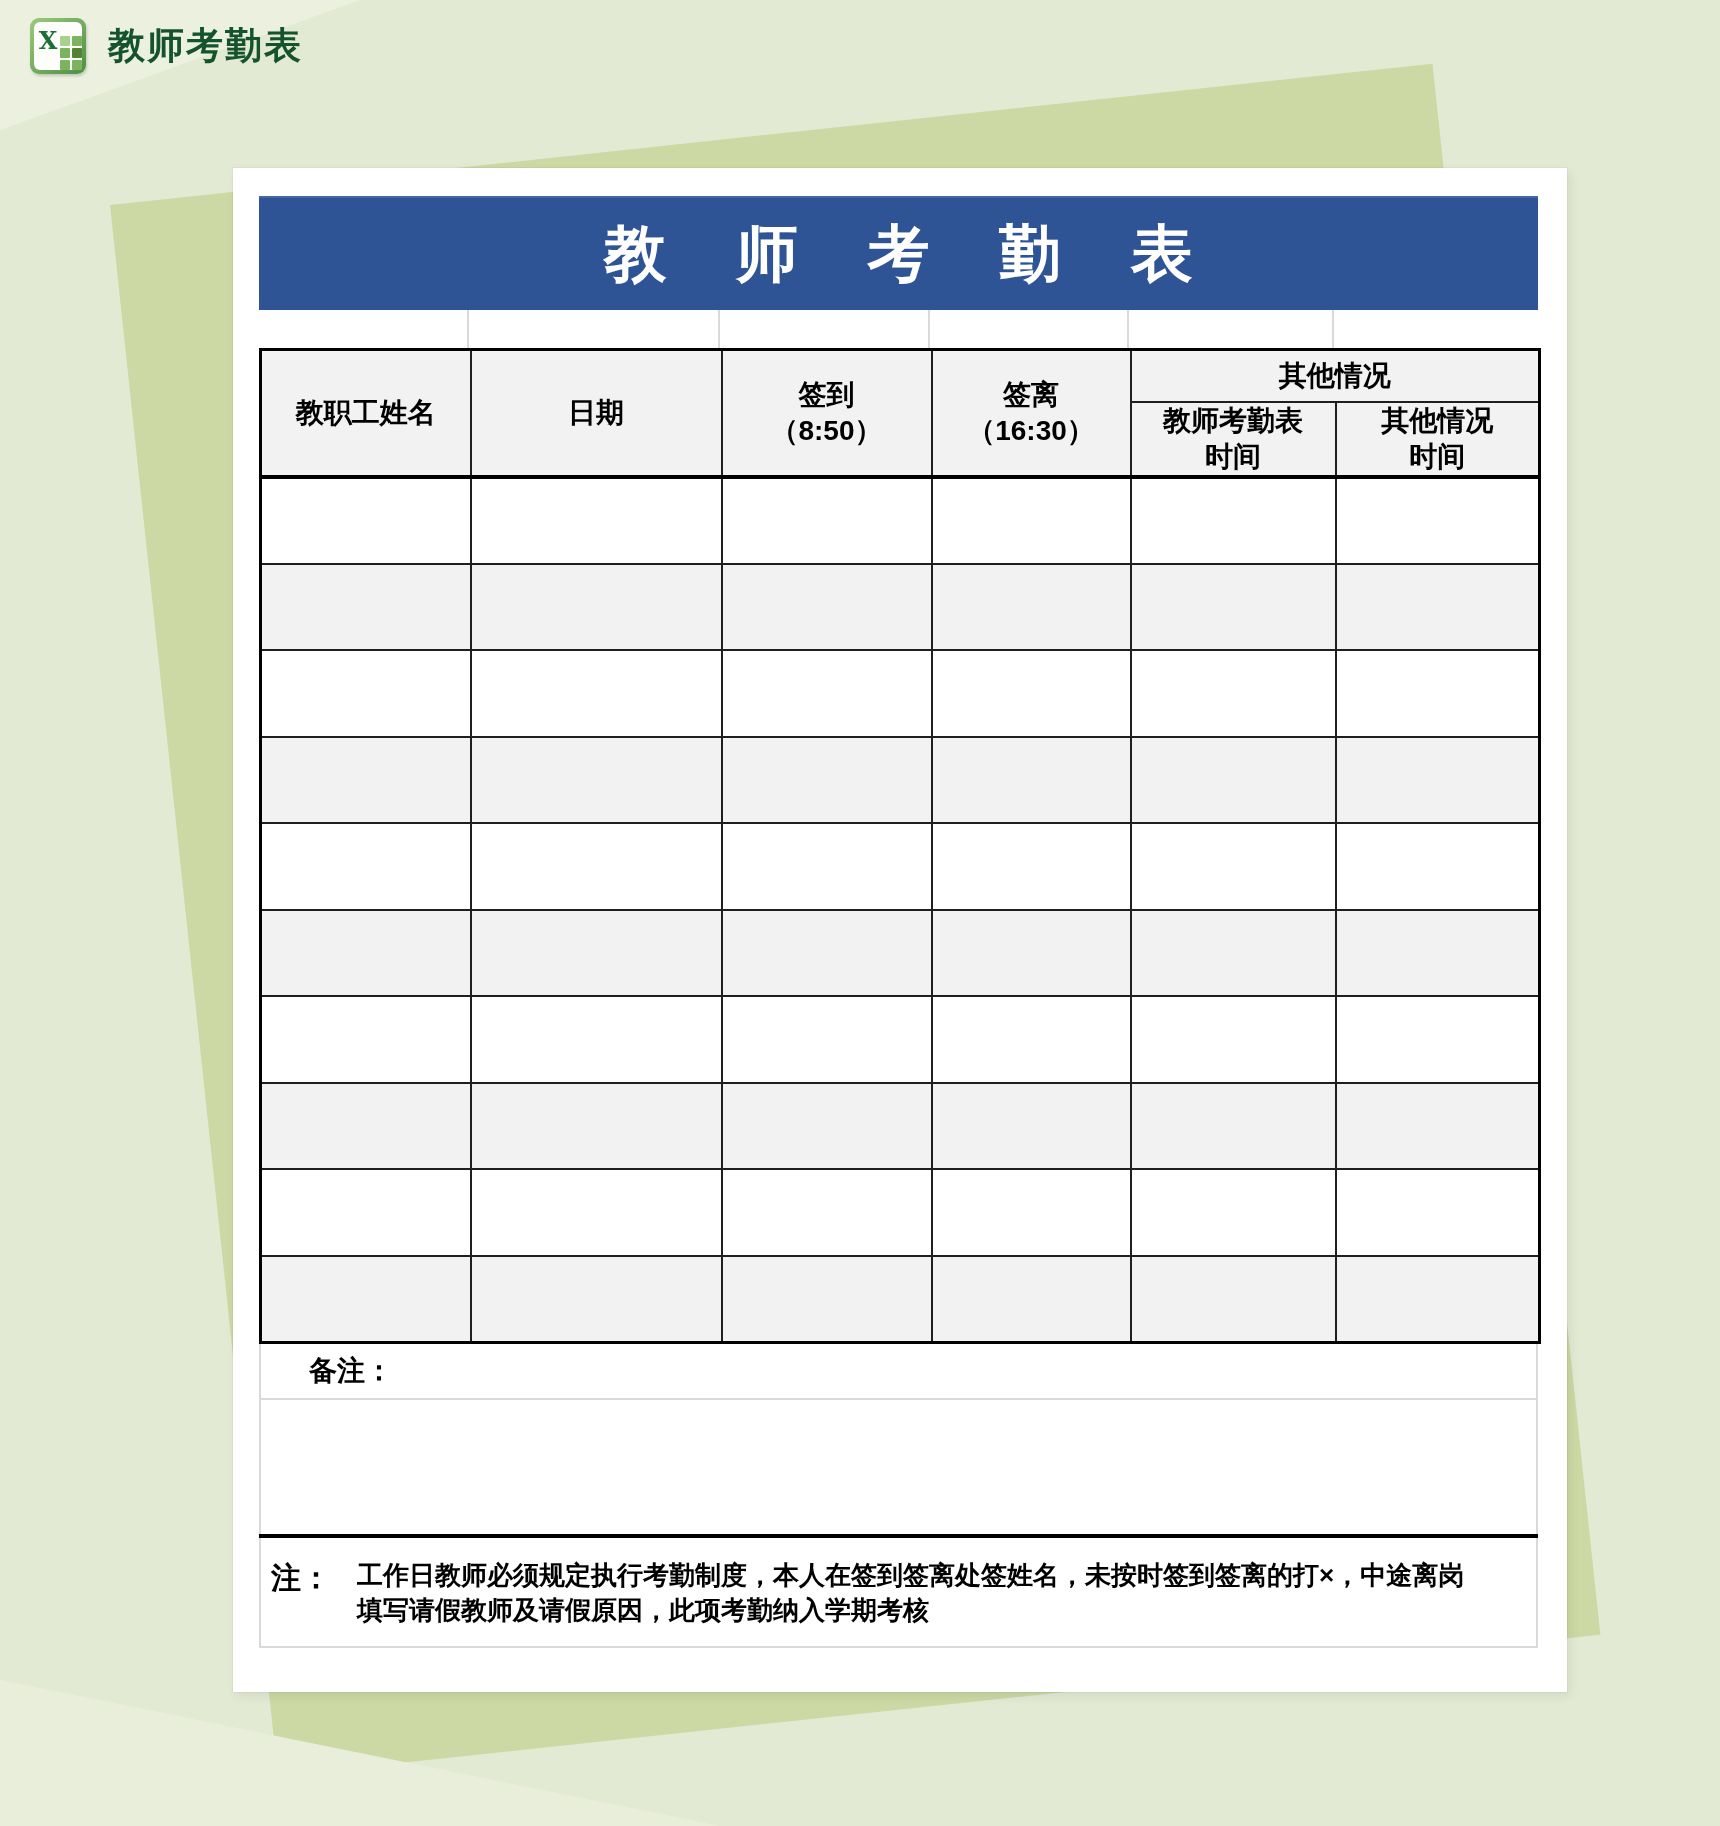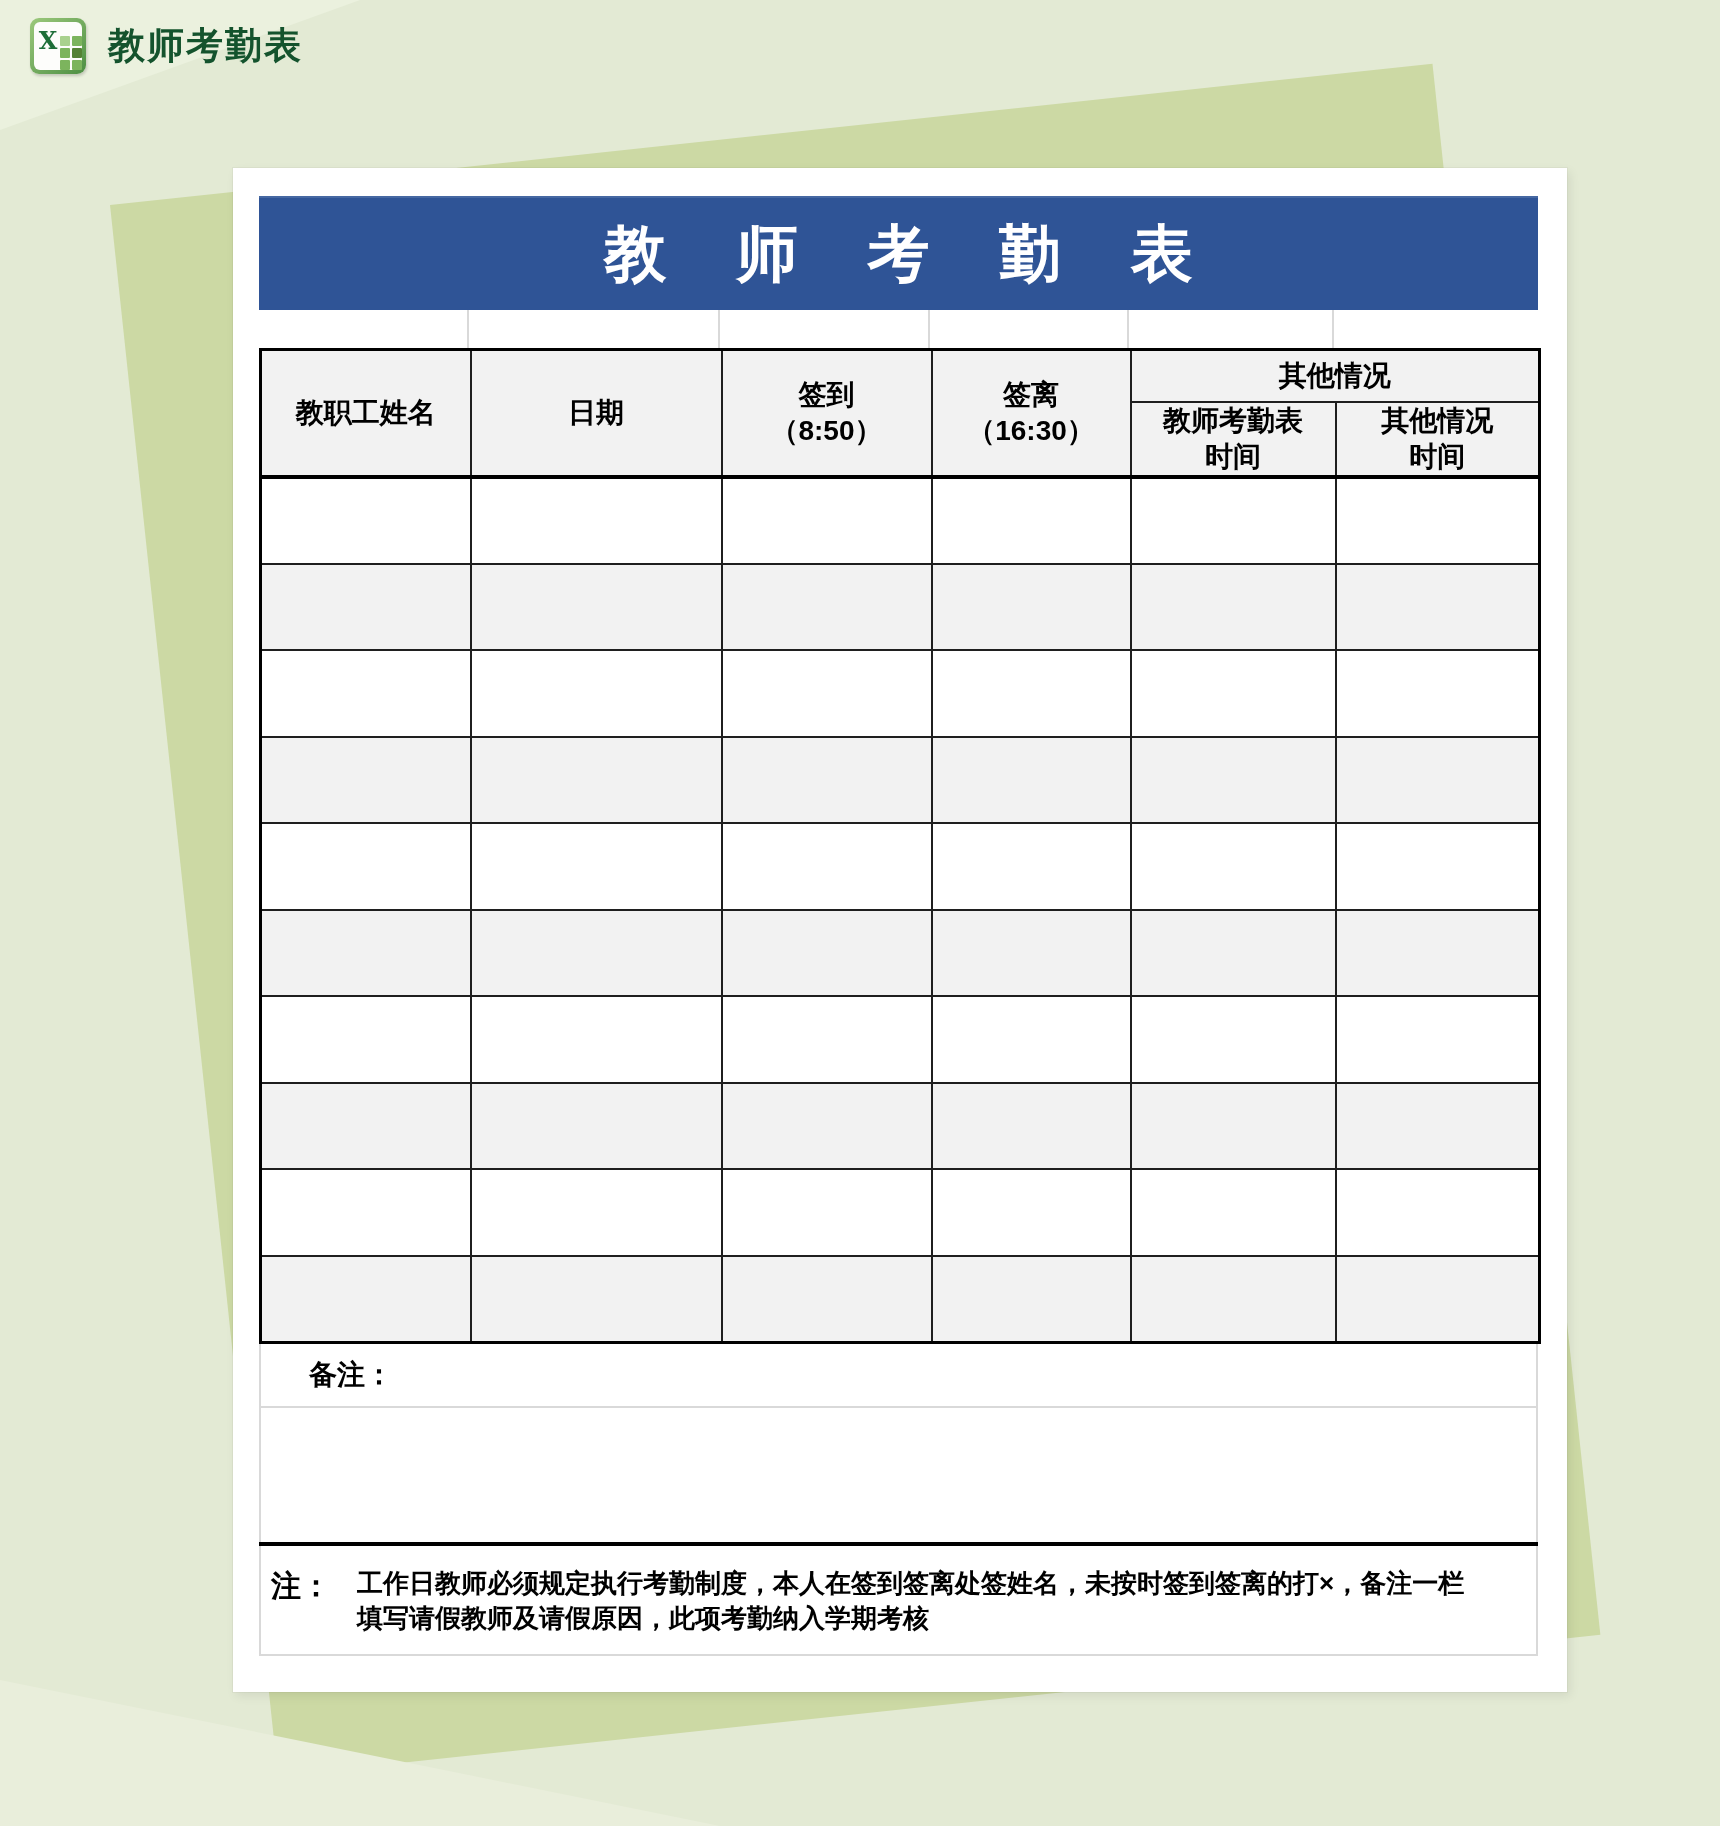--- a/index.html
+++ b/index.html
@@ -87,21 +87,21 @@
   .two-line{line-height:1.3;}
   table.att tbody td{height:86.5px;background:#ffffff;}
   table.att tbody tr:nth-child(even) td{background:#f2f2f2;}
 
   
   .below{
     border-left:2px solid #d9d9d9;border-right:2px solid #d9d9d9;border-bottom:2px solid #d9d9d9;
     box-sizing:border-box;background:#fff;
   }
   .remark-row{
-    height:64px;border-bottom:2px solid #d9d9d9;display:flex;align-items:center;
+    height:56px;border-bottom:2px solid #d9d9d9;display:flex;align-items:center;
     padding-left:48px;box-sizing:border-box;
   }
   .remark-label{font-size:28px;font-weight:bold;color:#000;}
   .remark-blank{height:134px;}
   .thick-divider{height:4px;background:#000;margin:0 -2px;}
   .note-area{
     padding:20px 16px 18px 10px;display:flex;align-items:flex-start;
   }
   .note-label{font-size:30px;font-weight:bold;white-space:nowrap;margin-right:26px;line-height:1.3;}
   .note-text{font-size:26px;font-weight:bold;line-height:1.35;color:#000;}
@@ -273,20 +273,20 @@
 
     <div class="below">
       <div class="remark-row">
         <span class="remark-label">备注：</span>
       </div>
       <div class="remark-blank"></div>
       <div class="thick-divider"></div>
       <div class="note-area">
         <span class="note-label">注：</span>
         <span class="note-text">
-          <div>工作日教师必须规定执行考勤制度，本人在签到签离处签姓名，未按时签到签离的打×，备注一栏</div>
+          <div>工作日教师必须规定执行考勤制度，本人在签到签离处签姓名，未按时签到签离的打×，中途离岗</div>
           <div>填写请假教师及请假原因，此项考勤纳入学期考核</div>
         </span>
       </div>
     </div>
 
   </div>
 </div>
 
 </body></html>

